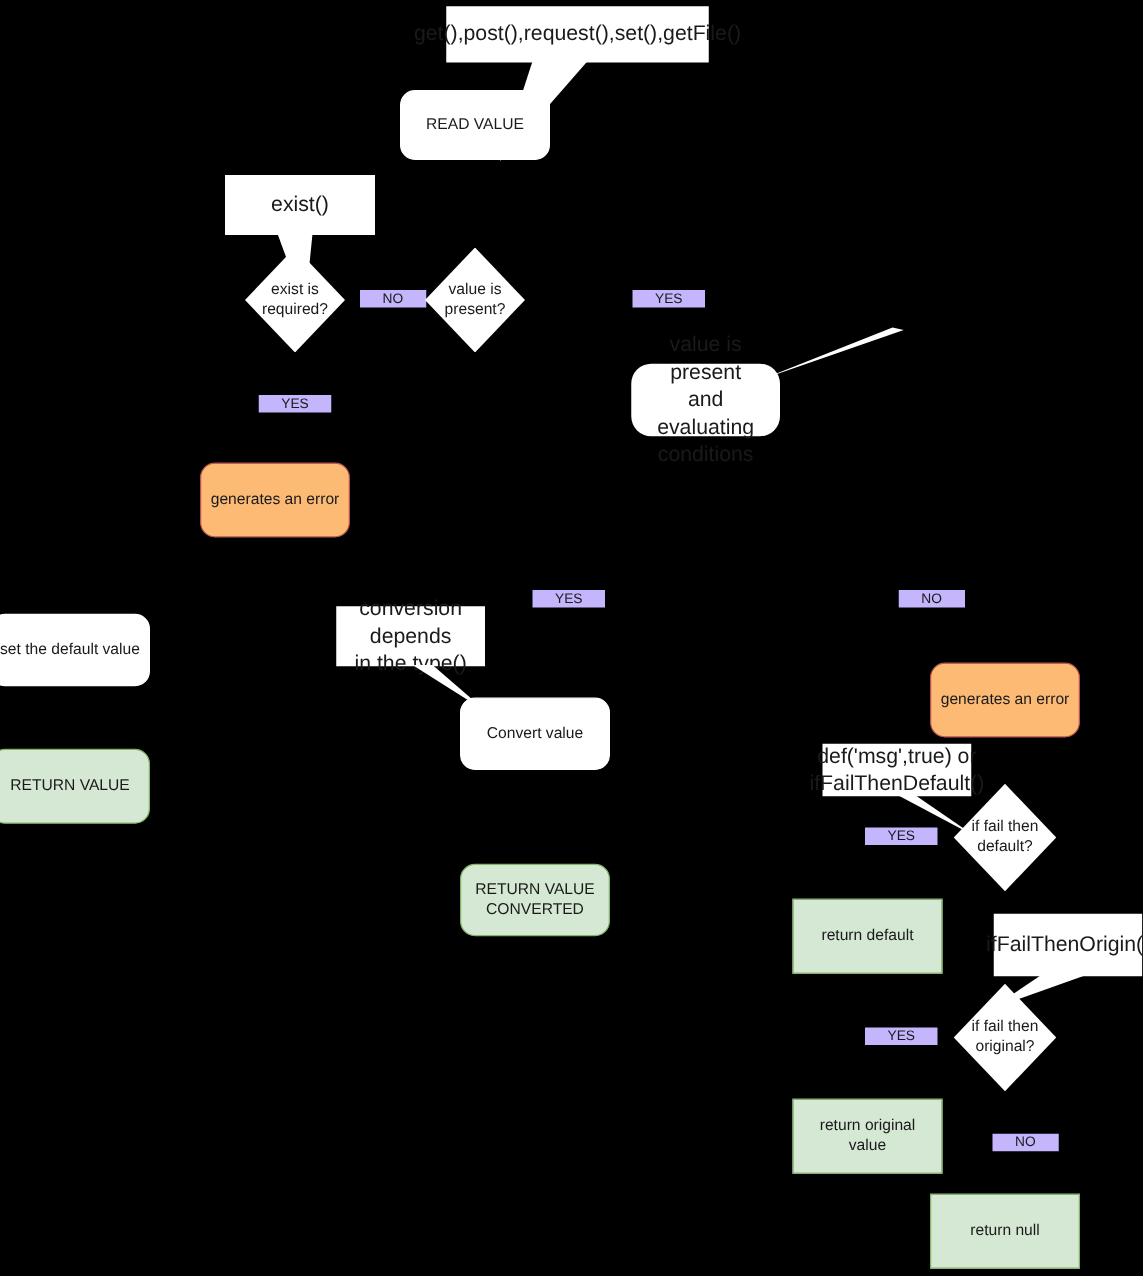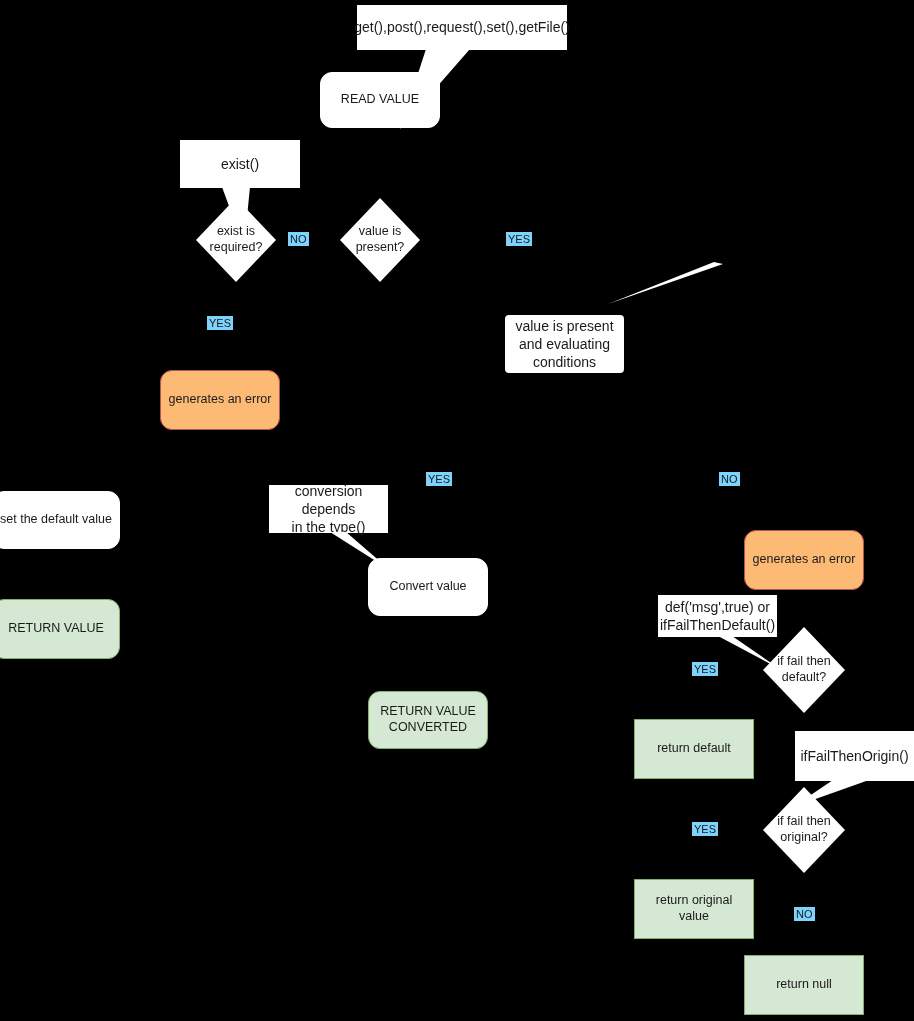--- a/index.html
+++ b/index.html
@@ -71,48 +71,47 @@
     font-size: 12.5px;
     line-height: 1.25;
     pointer-events: none;
   }
   
   .note {
     position: absolute;
     box-sizing: border-box;
     background: #ffffff;
     color: #1a1a1a;
-    font-size: 14px;
+    font-size: 17px;
     line-height: 1.3;
     display: flex;
     align-items: center;
     justify-content: center;
     text-align: center;
     padding: 12px 8px;
     border: 0;
   }
   .note-round {
-    border-radius: 4px;
-    margin-top: 24px;
+    border-radius: 16px;
   }
   
   .tail {
     position: absolute;
     overflow: visible;
     pointer-events: none;
   }
   .tail polygon { fill: #ffffff; }
   
   .elabel {
     position: absolute;
-    background: #7dd3fc;
+    background: #c4b5fd;
     color: #1a1a1a;
     font-size: 11px;
     line-height: 1.1;
-    padding: 1px 2px;
+    padding: 1px 18px;
     white-space: nowrap;
   }
 </style>
 </head>
 <body>
 
 <div id="canvas">
 
   <div class="note" style="left:357px; top:5px; width:210px; height:45px;">get(),post(),request(),set(),getFile()</div>
   <svg class="tail" style="left:400px; top:49px; width:80px; height:82px;">

